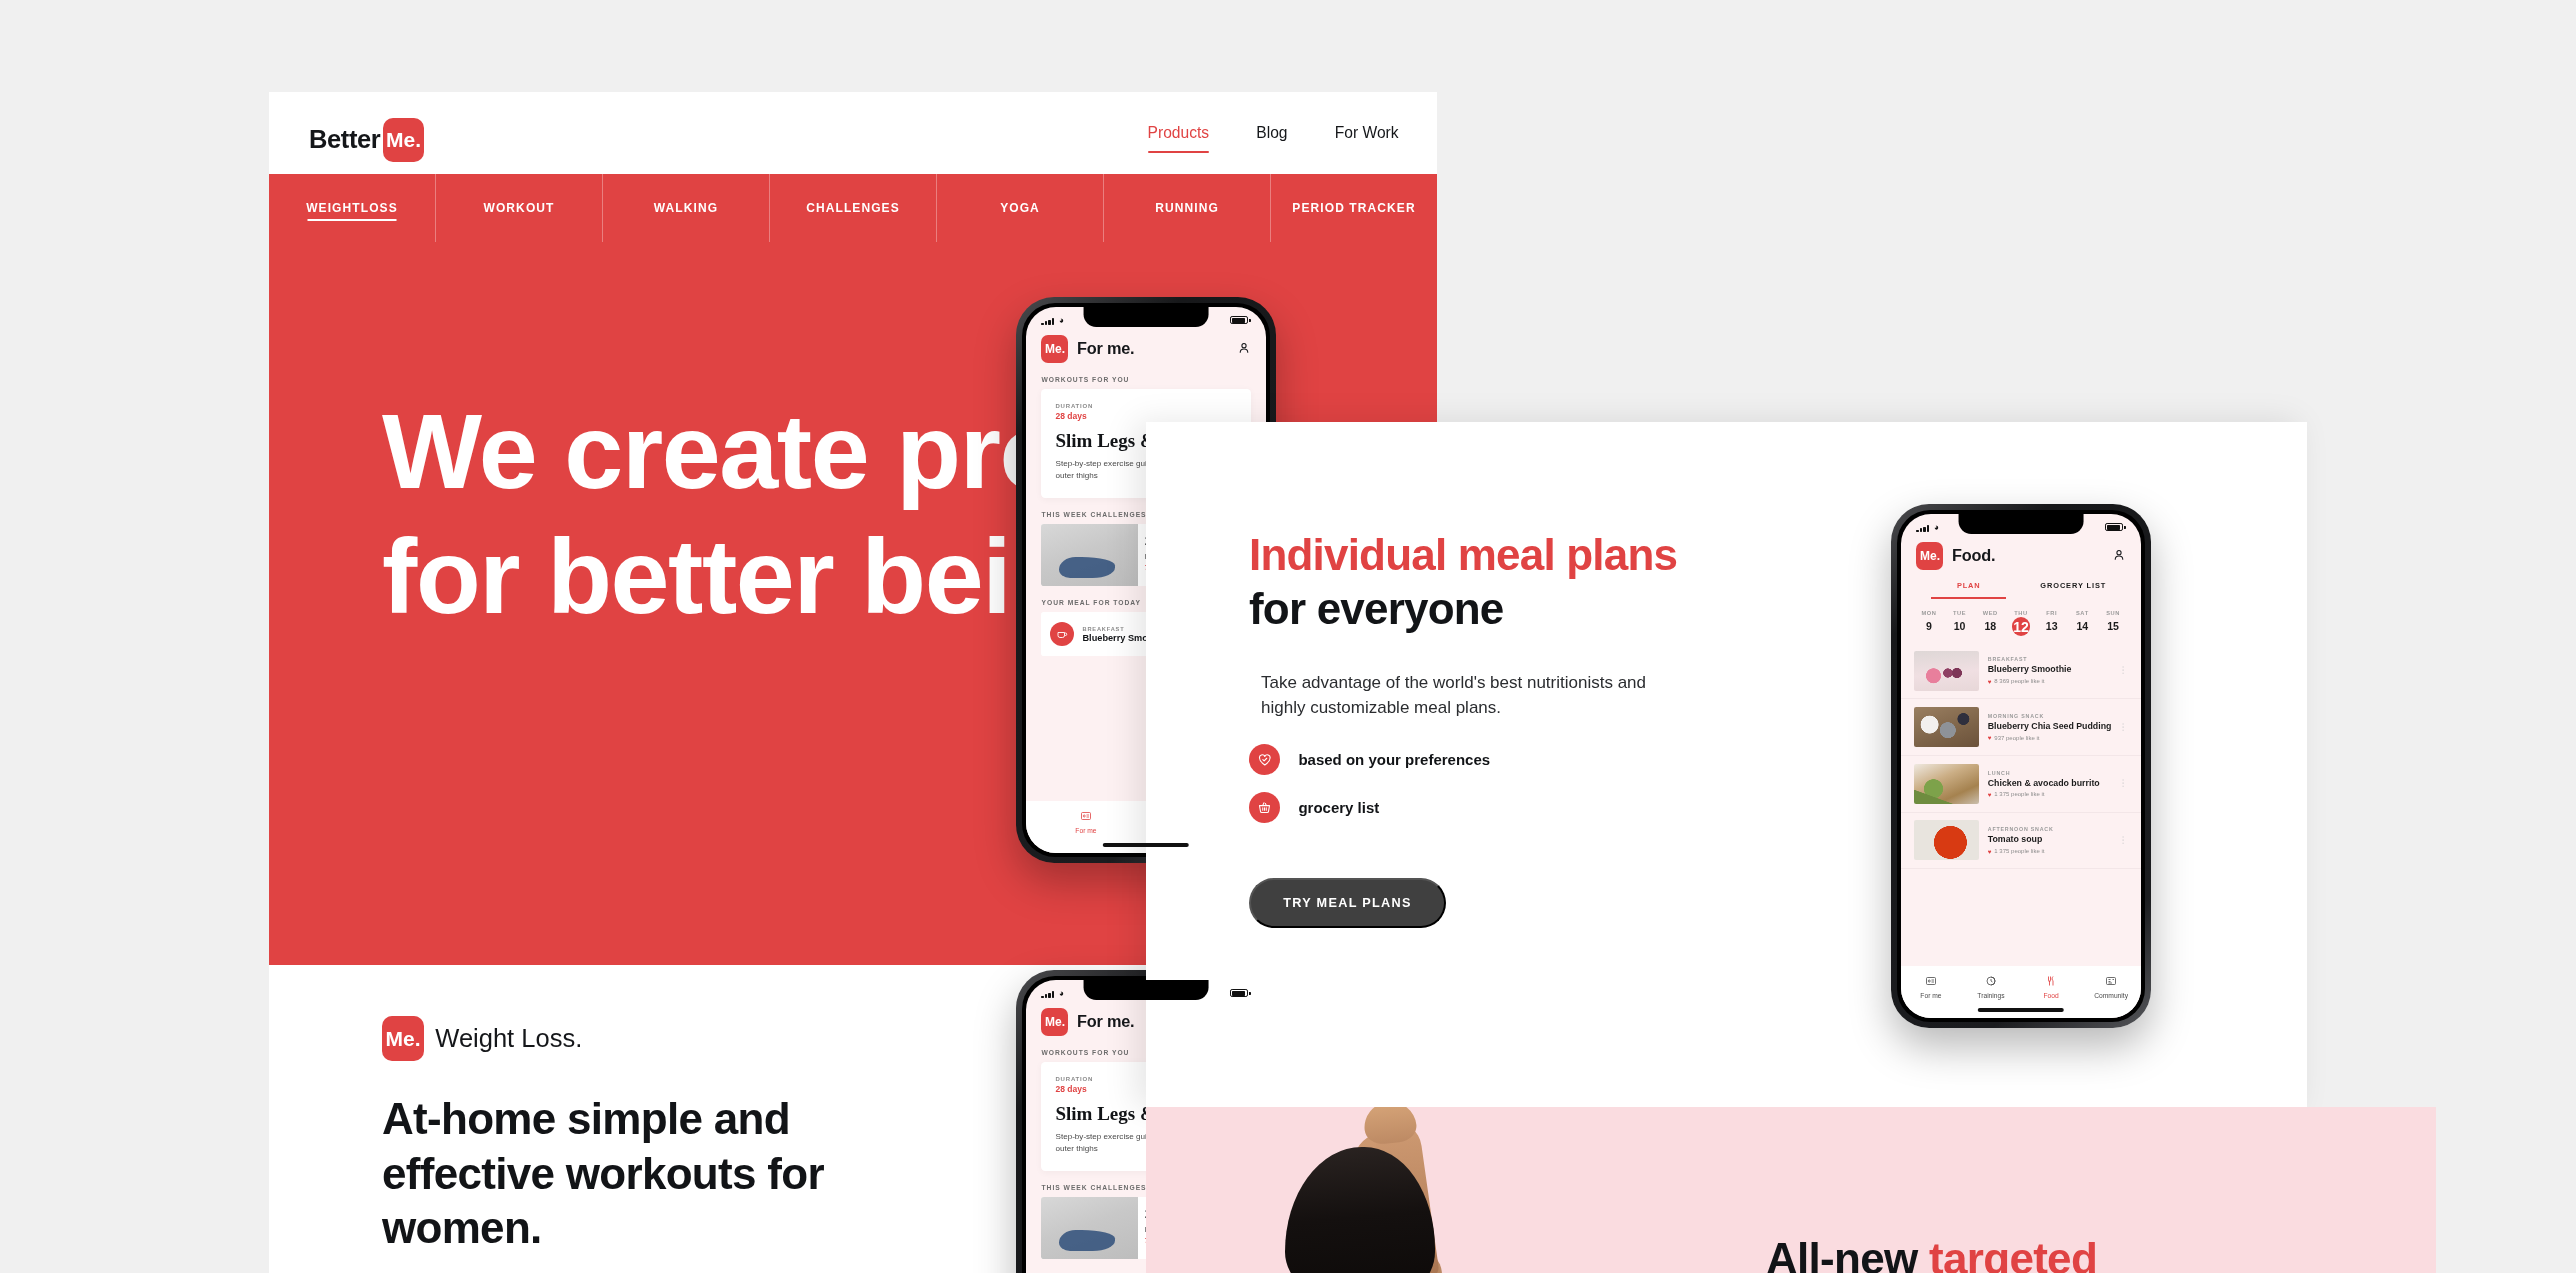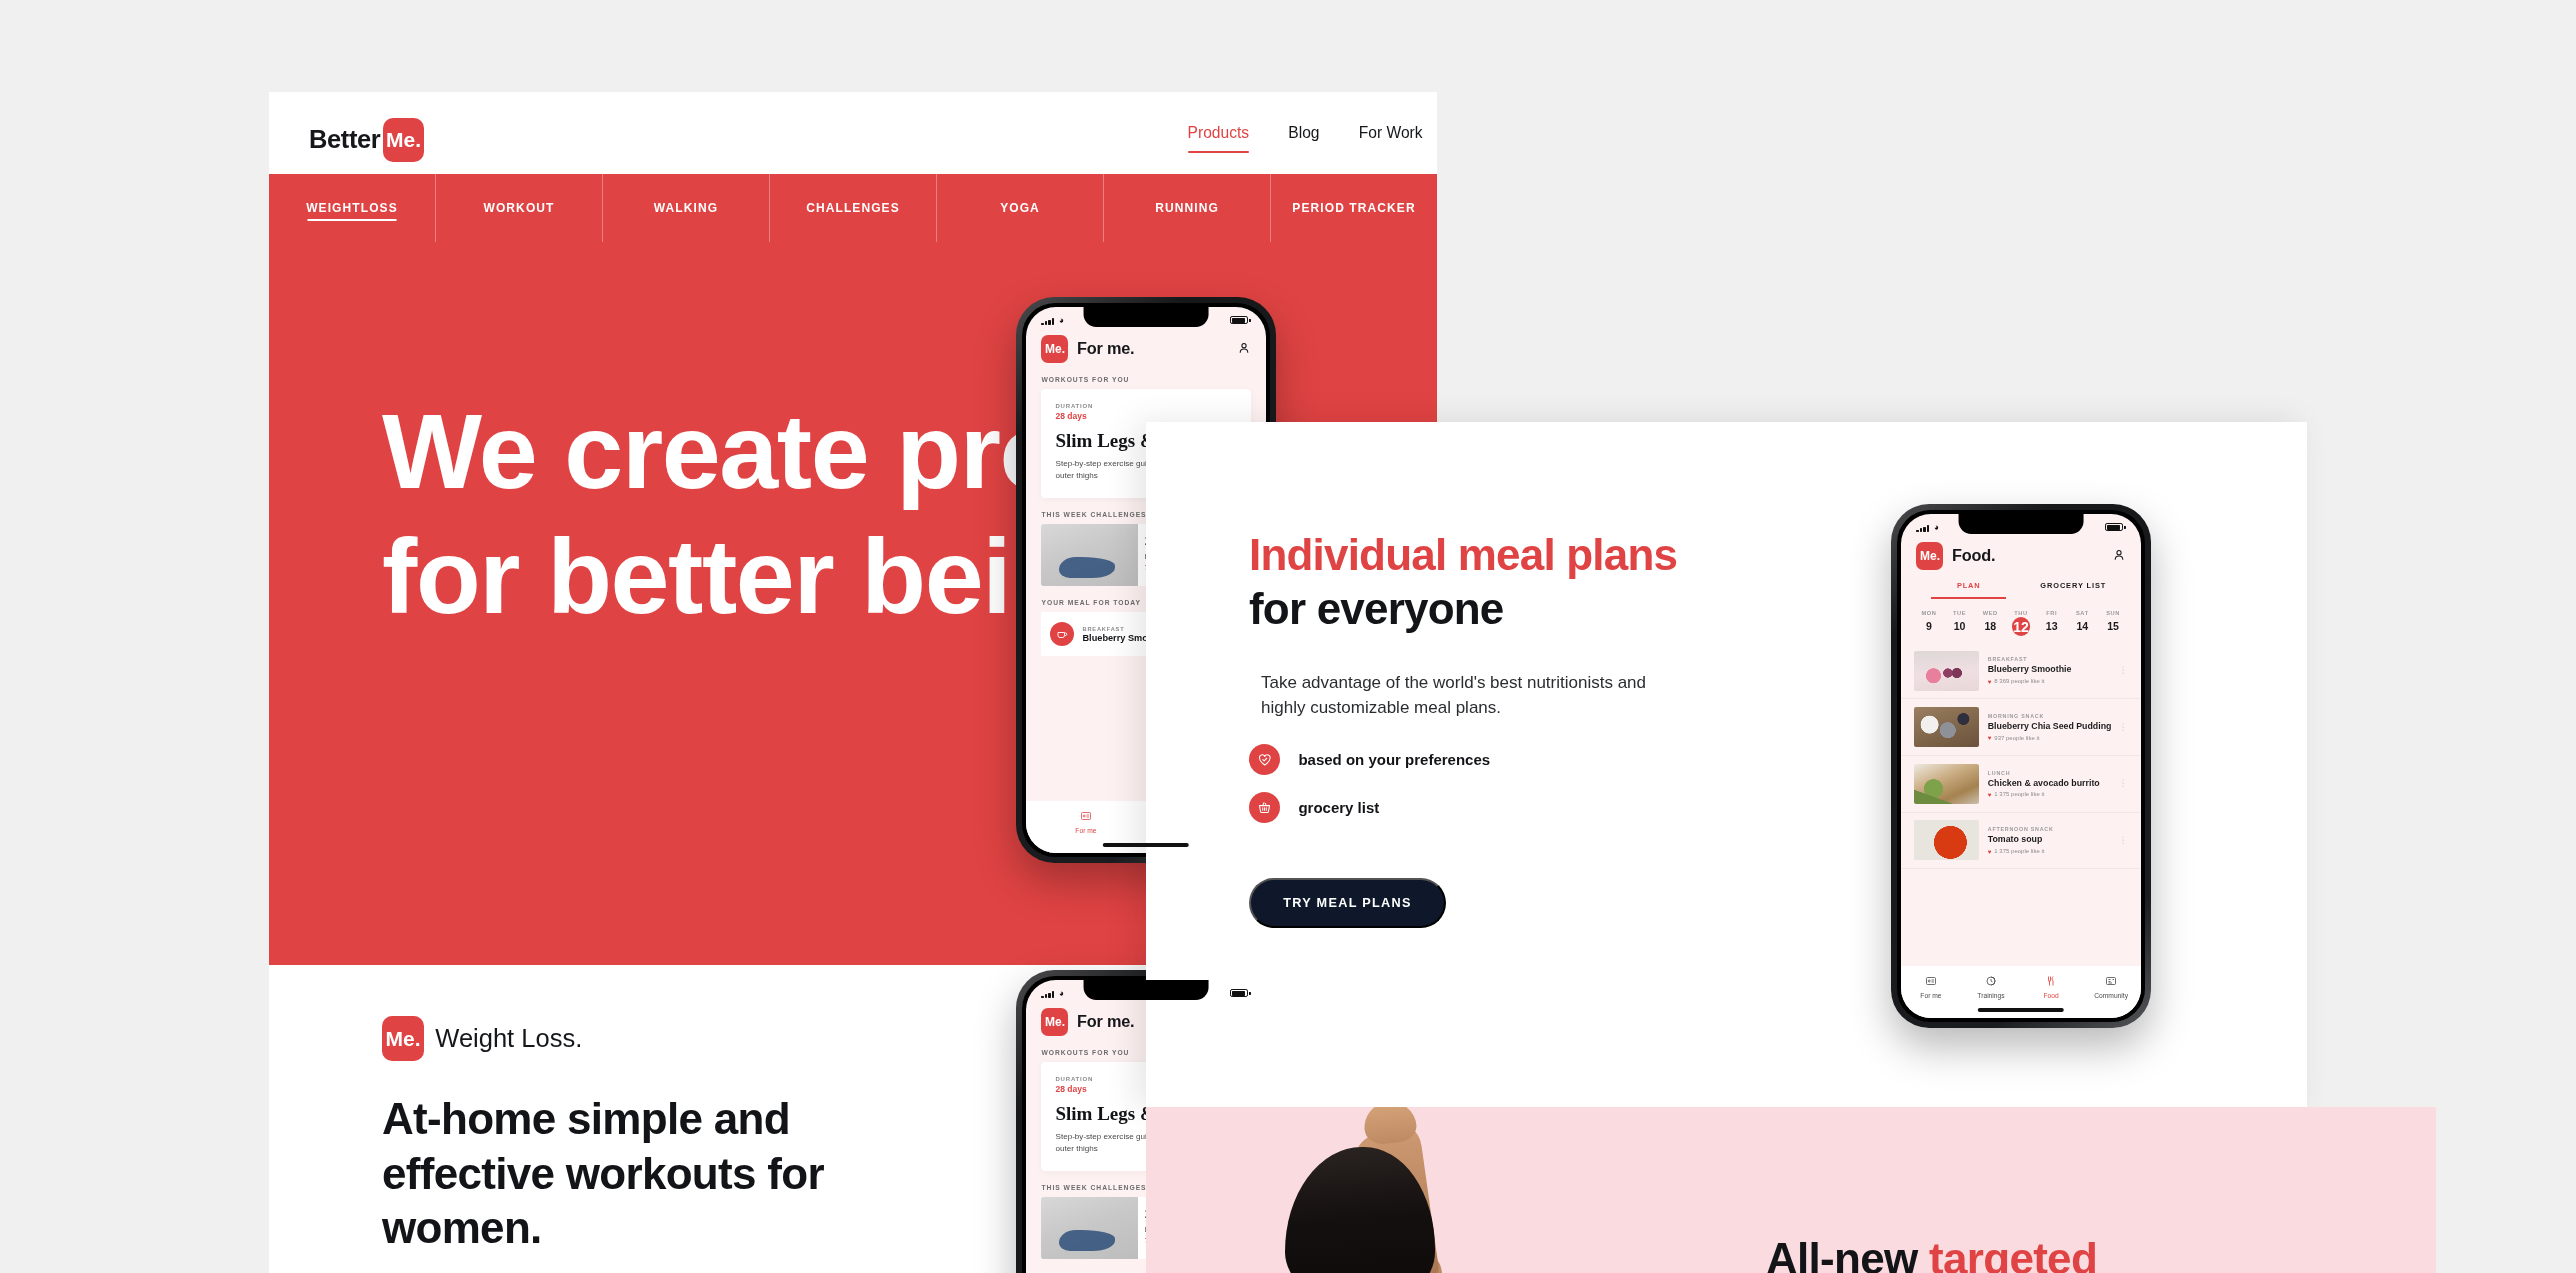--- a/index.html
+++ b/index.html
@@ -26,22 +26,22 @@
   }
   .brand { position:absolute; left: 40px; top: 25.5px; display:flex; align-items:center; }
   .brand-word { font-size: 25.5px; font-weight: 700; color:#15171A; letter-spacing:-0.4px; }
   .brand-badge {
     width: 41px; height: 44px; border-radius: 10px; background:#E04343;
     color:#fff; font-size: 21px; font-weight:700;
     display:flex; align-items:center; justify-content:center;
     margin-left: 2.8px;
   }
   .navlinks {
-    position:absolute; left: 903px; top: 0; height:82px;
-    display:flex; align-items:center; gap: 8px; justify-content: flex-end;
+    position:absolute; left: 863px; top: 0; height:82px;
+    display:flex; align-items:center; gap: 16px; justify-content: flex-end;
   }
   .navlink {
     font-size: 15.6px; color:#15171A; font-weight:500;
     padding: 0 15.6px; position:relative; white-space:nowrap;
   }
   .navlink.active { color:#E04343; }
   .navlink.active::after {
     content:""; position:absolute; left:15.6px; right:15.6px; bottom:-11.3px;
     height:2.8px; background:#E04343; border-radius:1.4px;
   }
@@ -187,21 +187,21 @@
   .cf-h1 .rd { color:#E04343; }
   .cf-sub { position:absolute; left: 115px; top: 249px; width: 425px;
             font-size: 17px; line-height: 1.45; color:#2b2d30; }
   .cf-feat { position:absolute; left: 103px; top: 322px; }
   .cf-frow { display:flex; align-items:center; margin-bottom: 17px; }
   .cf-fic { width: 31px; height: 31px; border-radius:50%; background:#E04343;
             display:flex; align-items:center; justify-content:center; }
   .cf-fl { font-size: 15px; font-weight:700; color:#121417; margin-left: 18.4px; }
   .cf-btn {
     position:absolute; left: 103px; top: 456px; width: 197px; height: 50px;
-    border-radius: 25.5px; background:#0f172a; color:#fff;
+    border-radius: 25.5px; background:#404040; color:#fff;
     display:flex; align-items:center; justify-content:center;
     font-size: 12.7px; letter-spacing: 1.3px; font-weight: 600; cursor:pointer;
   }
 
   
   .phoneC { position:absolute; left: 1891px; top: 504px; width: 260px; height: 524px; }
   .food-tabs { display:flex; padding: 11.3px 15.6px 0 15.6px; }
   .ft { flex:1; text-align:center; font-size: 7.4px; letter-spacing:0.9px; font-weight:700; color:#1c1c1c; padding-bottom: 8.5px; position:relative;}
   .ft.on { color:#E04343; }
   .ft.on::after{content:"";position:absolute;left:14%;right:14%;bottom:0;height:1.8px;background:#E04343;}

